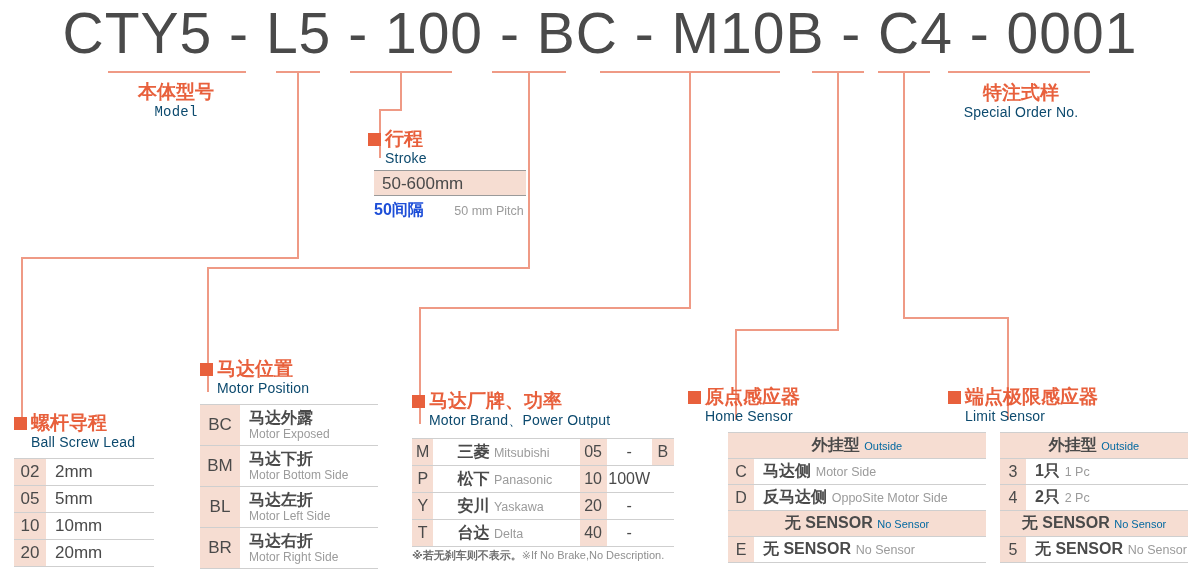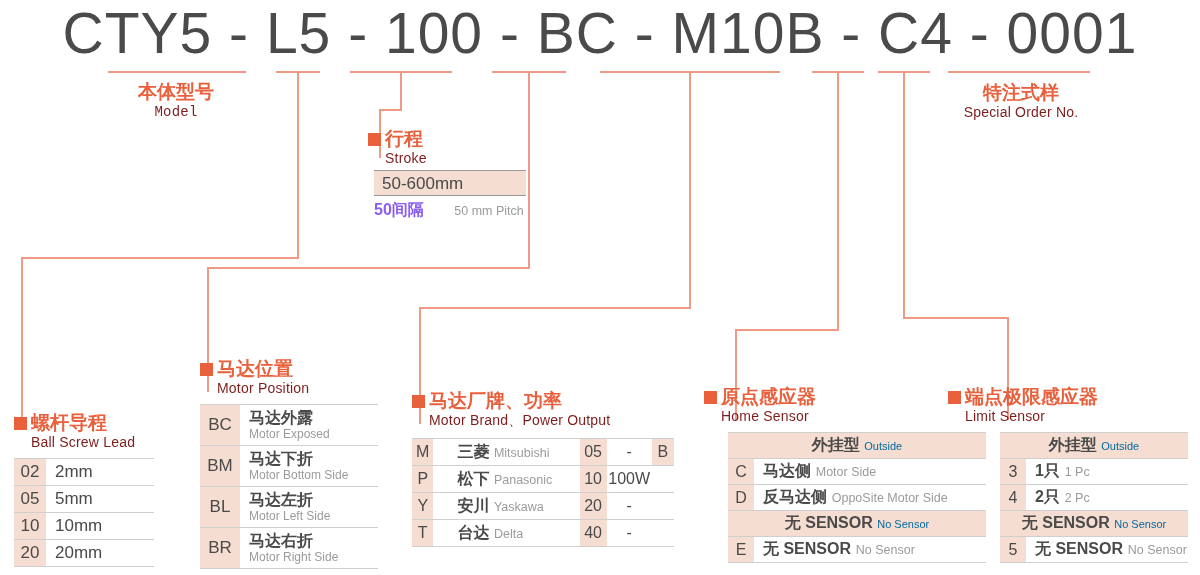--- a/index.html
+++ b/index.html
@@ -27,21 +27,21 @@
   .glabel{position:absolute;}
   .glabel .cn{
     font-size:19px;font-weight:bold;color:#e8603c;
     line-height:22px;white-space:nowrap;
   }
   .glabel .sq{
     display:inline-block;width:13px;height:13px;background:#e8603c;
     margin-right:4px;vertical-align:-1px;
   }
   .glabel .en{
-    font-size:14px;color:#7f1d1d;line-height:17px;white-space:nowrap;
+    font-size:14px;color:#0c4a6e;line-height:17px;white-space:nowrap;
     letter-spacing:.2px;
   }
   .glabel.center .cn,.glabel.center .en{text-align:center;}
 
   
   .tbl{position:absolute;border-collapse:collapse;}
   .tbl td{
     padding:0;
     border-top:1px solid #cfcfcf;
     border-bottom:1px solid #cfcfcf;
@@ -109,21 +109,21 @@
     background:#f6ddd2;
     border-top:1px solid #9a9a9a;border-bottom:1px solid #9a9a9a;
     font-size:17px;color:#4a4a4a;
     line-height:26px;padding-left:8px;box-sizing:border-box;
     white-space:nowrap;
   }
   #stroke-pitch{
     position:absolute;left:374px;top:201px;width:220px;
     white-space:nowrap;line-height:18px;
   }
-  #stroke-pitch .a{font-size:16px;font-weight:bold;color:#8b5cf6;}
+  #stroke-pitch .a{font-size:16px;font-weight:bold;color:#1d4ed8;}
   #stroke-pitch .b{font-size:12.5px;color:#9b9b9b;margin-left:26px;}
 </style>
 </head>
 <body>
 
 <div id="stage">
 
   <svg id="wires" viewBox="0 0 1200 575" xmlns="http://www.w3.org/2000/svg">
     <g stroke="#ef9a85" stroke-width="1.6" fill="none" shape-rendering="crispEdges">
 
@@ -276,22 +276,25 @@
       <td class="c2">
         <span class="cnsm">台达</span>
         <span class="ensm">Delta</span>
       </td>
       <td class="c3">40</td>
       <td class="c4">-</td>
       <td class="c5 blank"></td>
     </tr>
   </tbody>
     </table>
-
-  <div class="glabel" style="left:704px;top:386px;">
+  <div class="note">
+    <b>※若无刹车则不表示。</b><span>※If No Brake,No Description.</span>
+  </div>
+
+  <div class="glabel" style="left:688px;top:386px;">
     <div class="cn"><span class="sq"></span><span>原点感应器</span></div>
     <div class="en" style="padding-left:17px;">Home Sensor</div>
   </div>
   <table class="tbl sensor" id="t-home">
     <tbody>
         <tr>
       <td class="band" colspan="2">
         <span class="cn">外挂型</span>
         <span class="en">Outside</span>
       </td>

